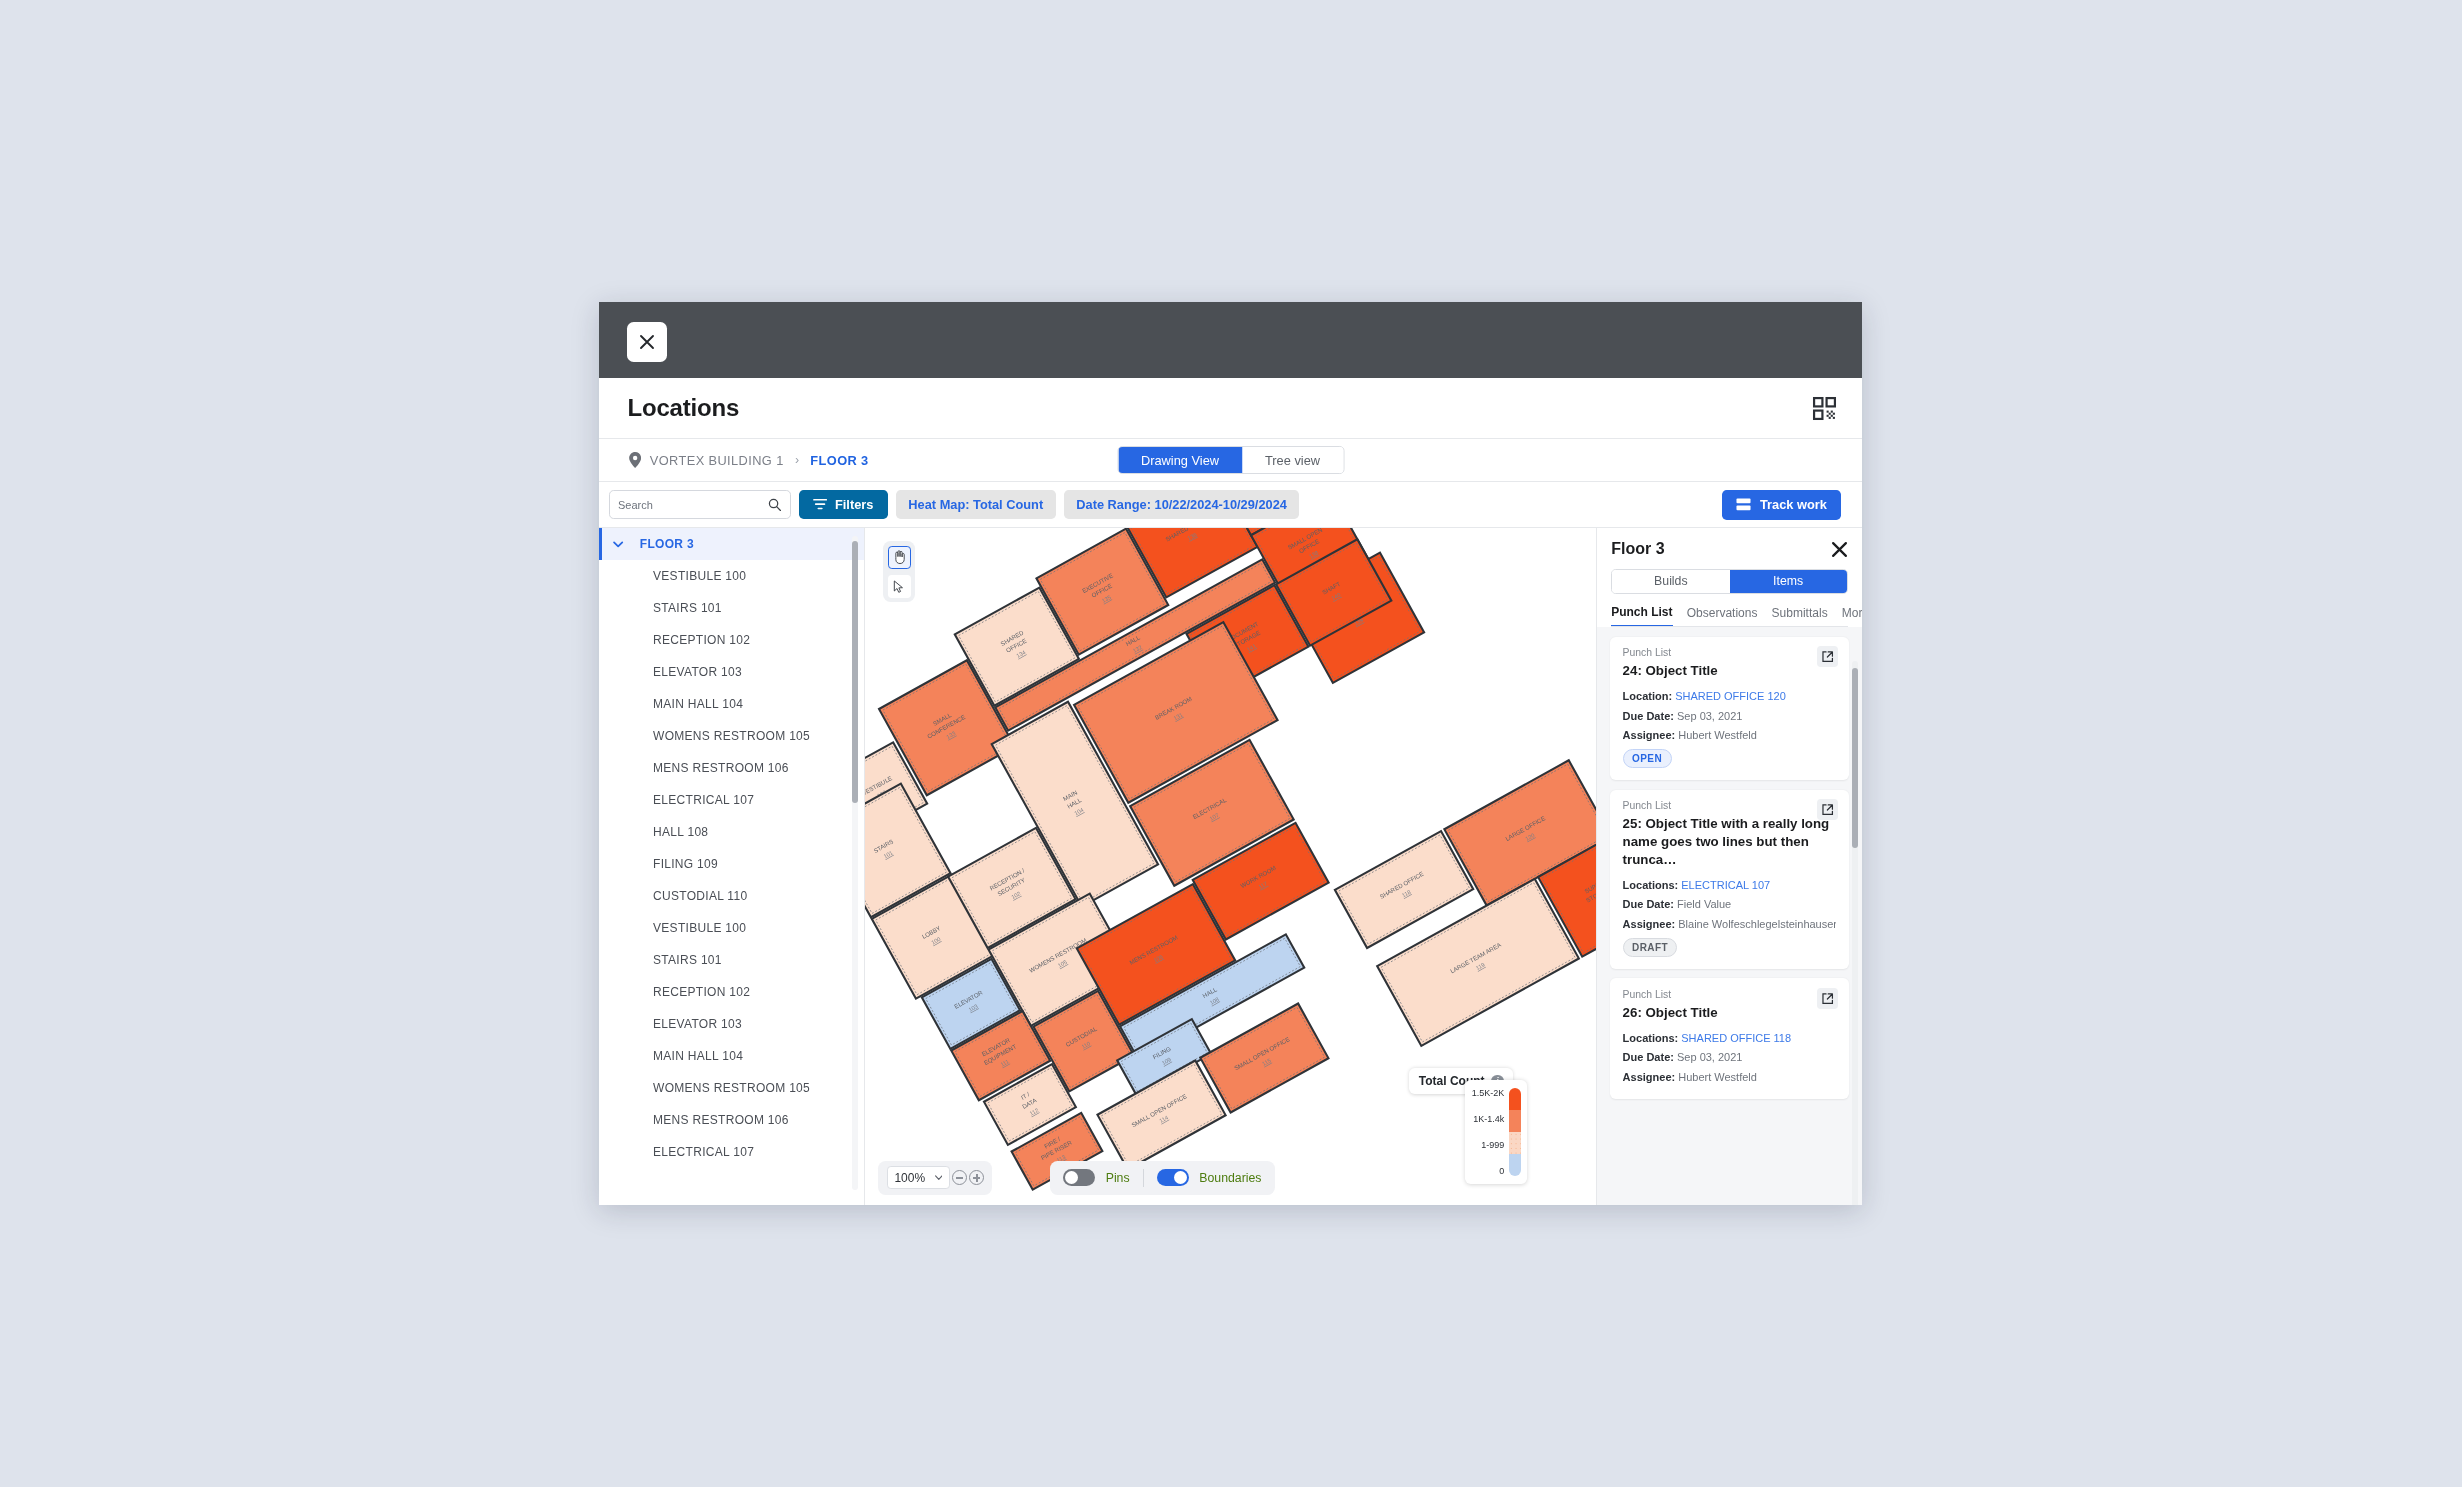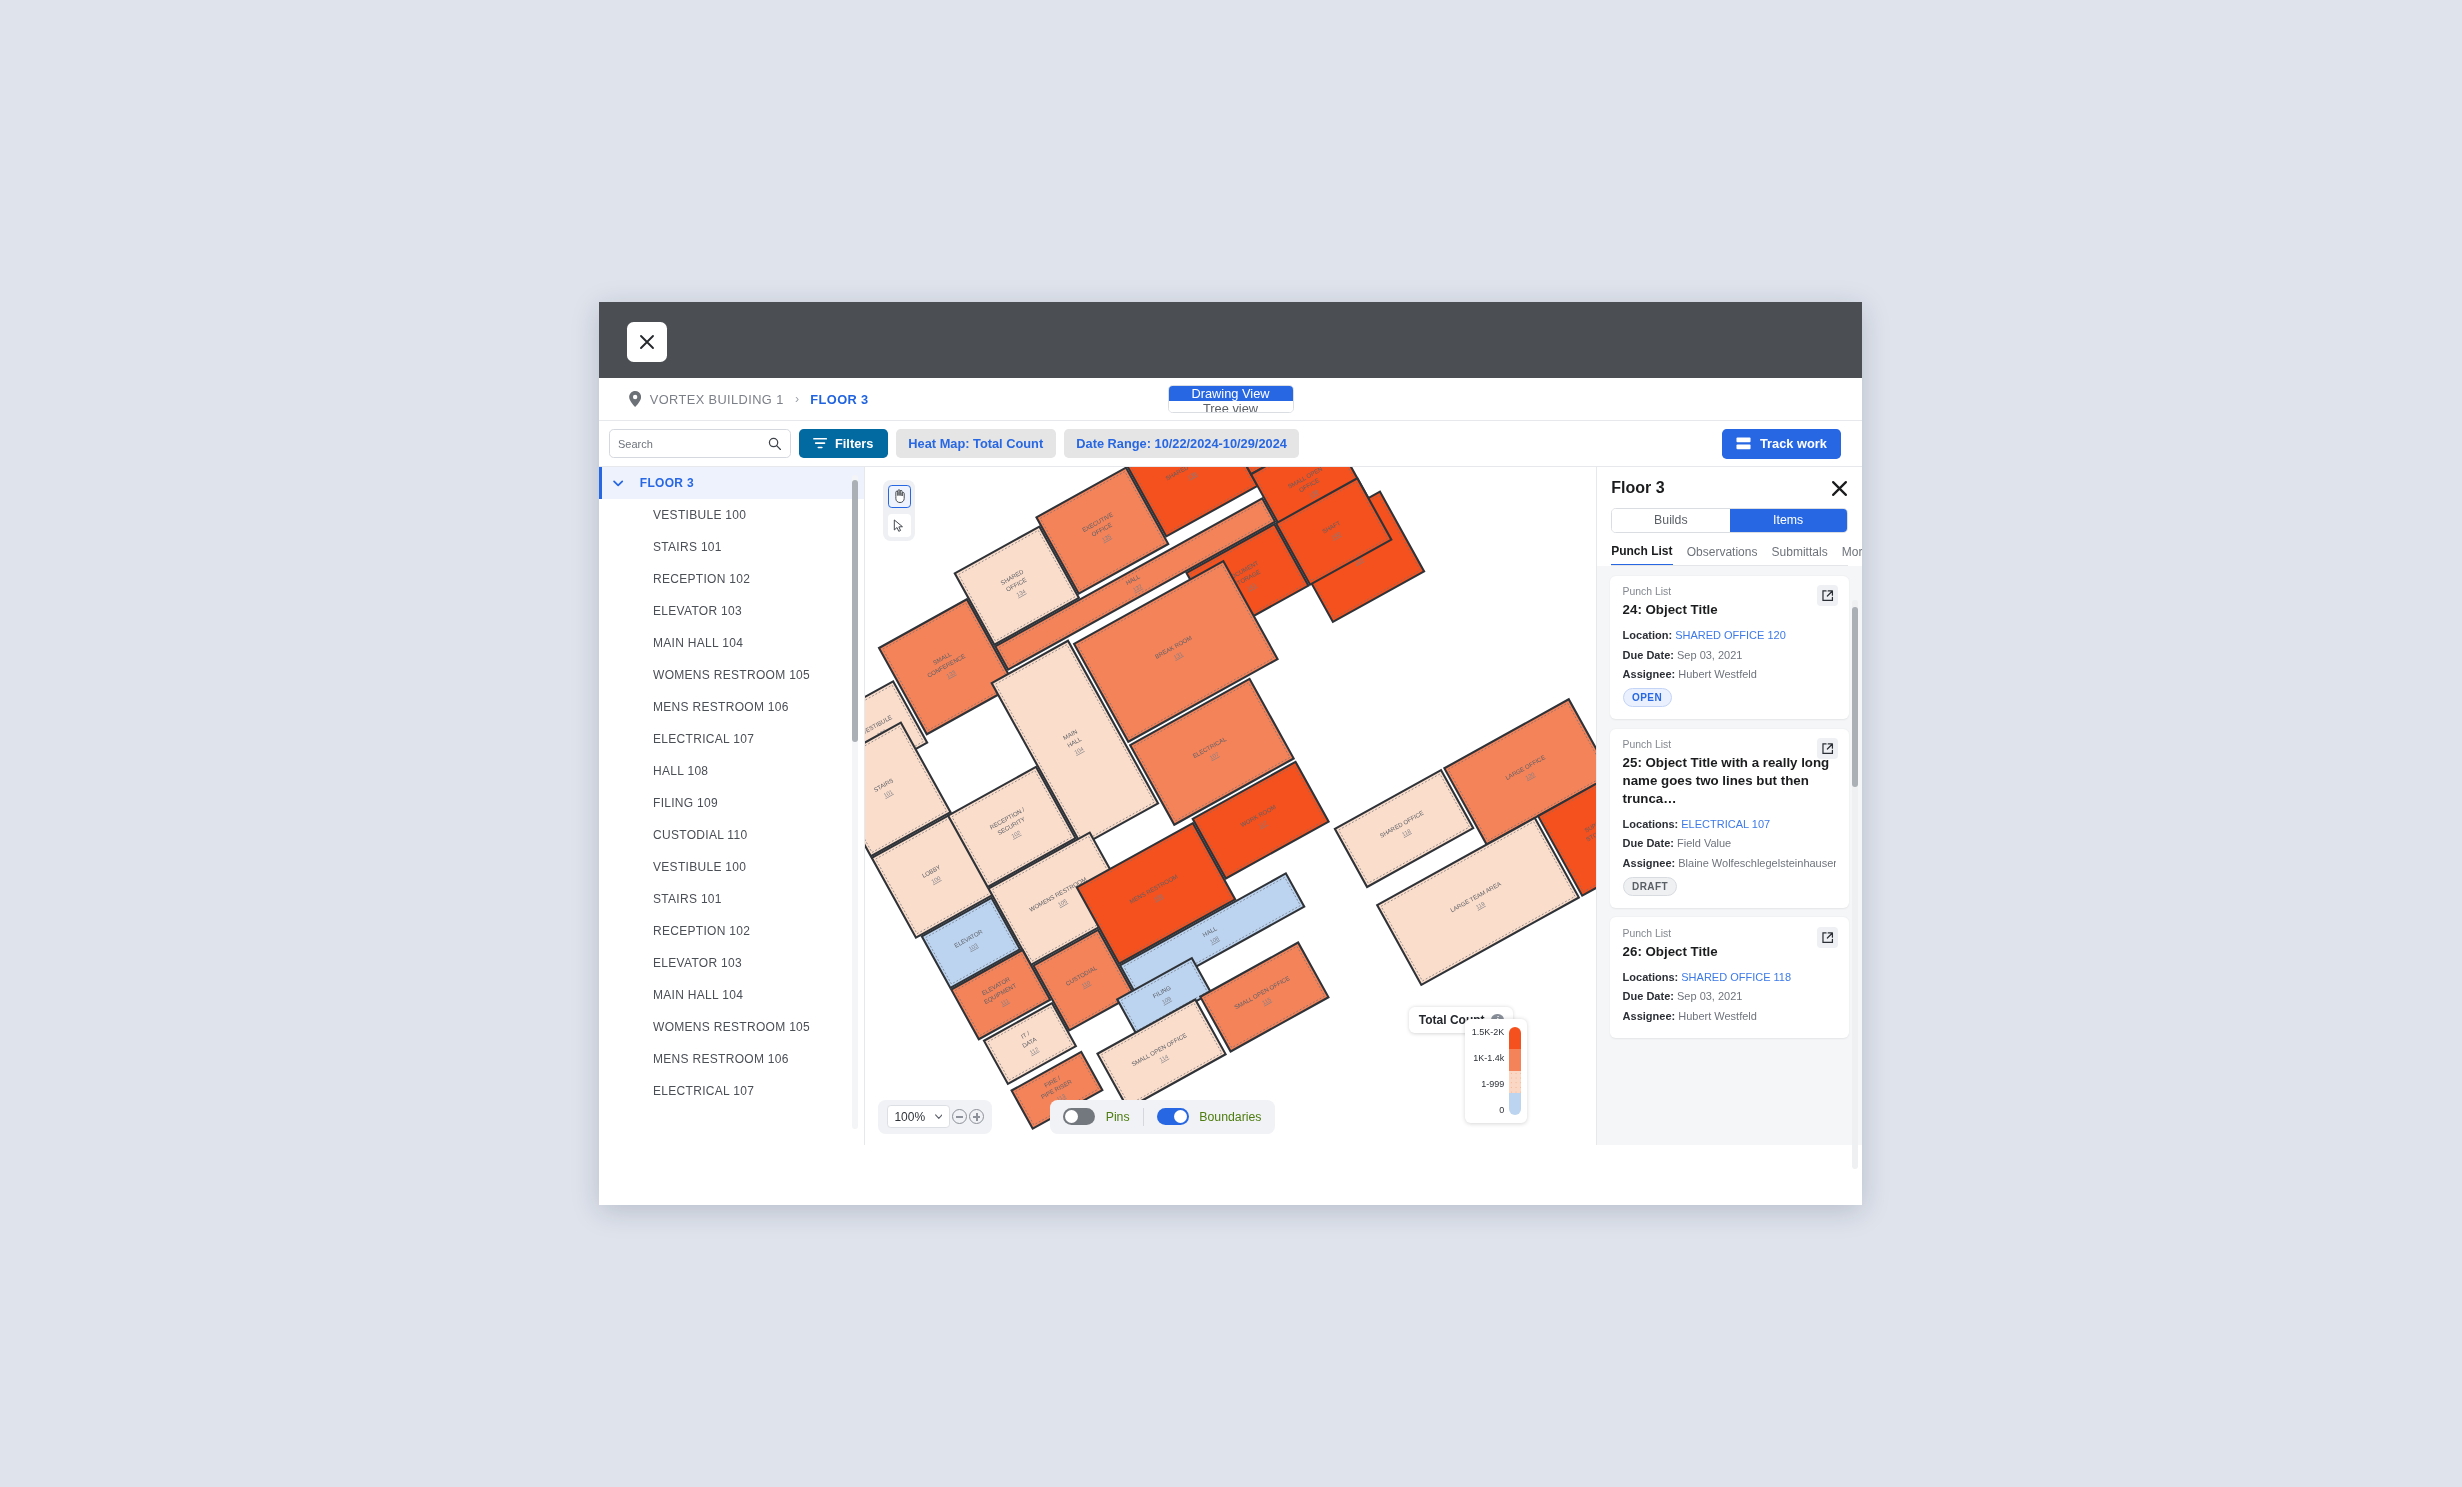--- a/index.html
+++ b/index.html
@@ -47,21 +47,21 @@
   }
   .crumb { display: flex; align-items: center; gap: 8.5px; font-size: 12.8px; }
   .pin-icon { width: 12.3px; height: 16px; }
   .crumb-b1 { color: #7b7f88; letter-spacing: 0.4px; cursor: pointer; }
   .crumb-sep { color: #9aa0aa; font-size: 12.3px; margin: 0 2.8px; }
   .crumb-b2 { color: #2063e0; font-weight: 700; letter-spacing: 0.4px; cursor: pointer; }
 
   .viewtoggle {
     position: absolute; left: 50%; transform: translateX(-50%);
     display: flex; border-radius: 4.7px; overflow: hidden;
-    border: 0.9px solid #dadde2; height: 27.5px; flex-direction: column;
+    border: 0.9px solid #dadde2; height: 27.5px;
   }
   .viewtoggle div {
     display: flex; align-items: center; justify-content: center;
     font-size: 12.8px; padding: 0 23px; cursor: pointer; height: 100%;
   }
   .vt-on { background: #2767e3; color: #fff; }
   .vt-off { background: #fff; color: #5c6168; }
 
   
   .filter-row {
@@ -261,20 +261,36 @@
 <div id="window">
 
   <div class="topbar">
     <button class="close-btn">
       <svg viewBox="0 0 16 16">
         <path d="M2 2 L14 14 M14 2 L2 14" stroke="#25282c" stroke-width="1.9" fill="none" stroke-linecap="round"></path>
       </svg>
     </button>
   </div>
 
+  <div class="title-row">
+    <h1>Locations</h1>
+    <svg class="qr-icon" viewBox="0 0 24 24">
+      <rect x="2" y="2" width="8" height="8" fill="none" stroke="#2c3036" stroke-width="2.1"></rect>
+      <rect x="14" y="2" width="8" height="8" fill="none" stroke="#2c3036" stroke-width="2.1"></rect>
+      <rect x="2" y="14" width="8" height="8" fill="none" stroke="#2c3036" stroke-width="2.1"></rect>
+      <rect x="14" y="14" width="2" height="2" fill="#2c3036"></rect>
+      <rect x="18" y="14" width="2" height="2" fill="#2c3036"></rect>
+      <rect x="16" y="16" width="2" height="2" fill="#2c3036"></rect>
+      <rect x="20" y="16" width="2" height="2" fill="#2c3036"></rect>
+      <rect x="14" y="18" width="2" height="2" fill="#2c3036"></rect>
+      <rect x="18" y="18" width="2" height="2" fill="#2c3036"></rect>
+      <rect x="16" y="20" width="2" height="2" fill="#2c3036"></rect>
+      <rect x="20" y="20" width="2" height="2" fill="#2c3036"></rect>
+    </svg>
+  </div>
 
   <div class="crumb-row">
     <div class="crumb">
       <svg class="pin-icon" viewBox="0 0 12 16">
         <path d="M6 0C2.7 0 0 2.7 0 6c0 4.2 6 10 6 10s6-5.8 6-10c0-3.3-2.7-6-6-6zm0 8.2A2.2 2.2 0 1 1 6 3.8a2.2 2.2 0 0 1 0 4.4z" fill="#6c7077"></path>
       </svg>
       <span class="crumb-b1">VORTEX BUILDING 1</span>
       <span class="crumb-sep">›</span>
       <span class="crumb-b2">FLOOR 3</span>
     </div>

